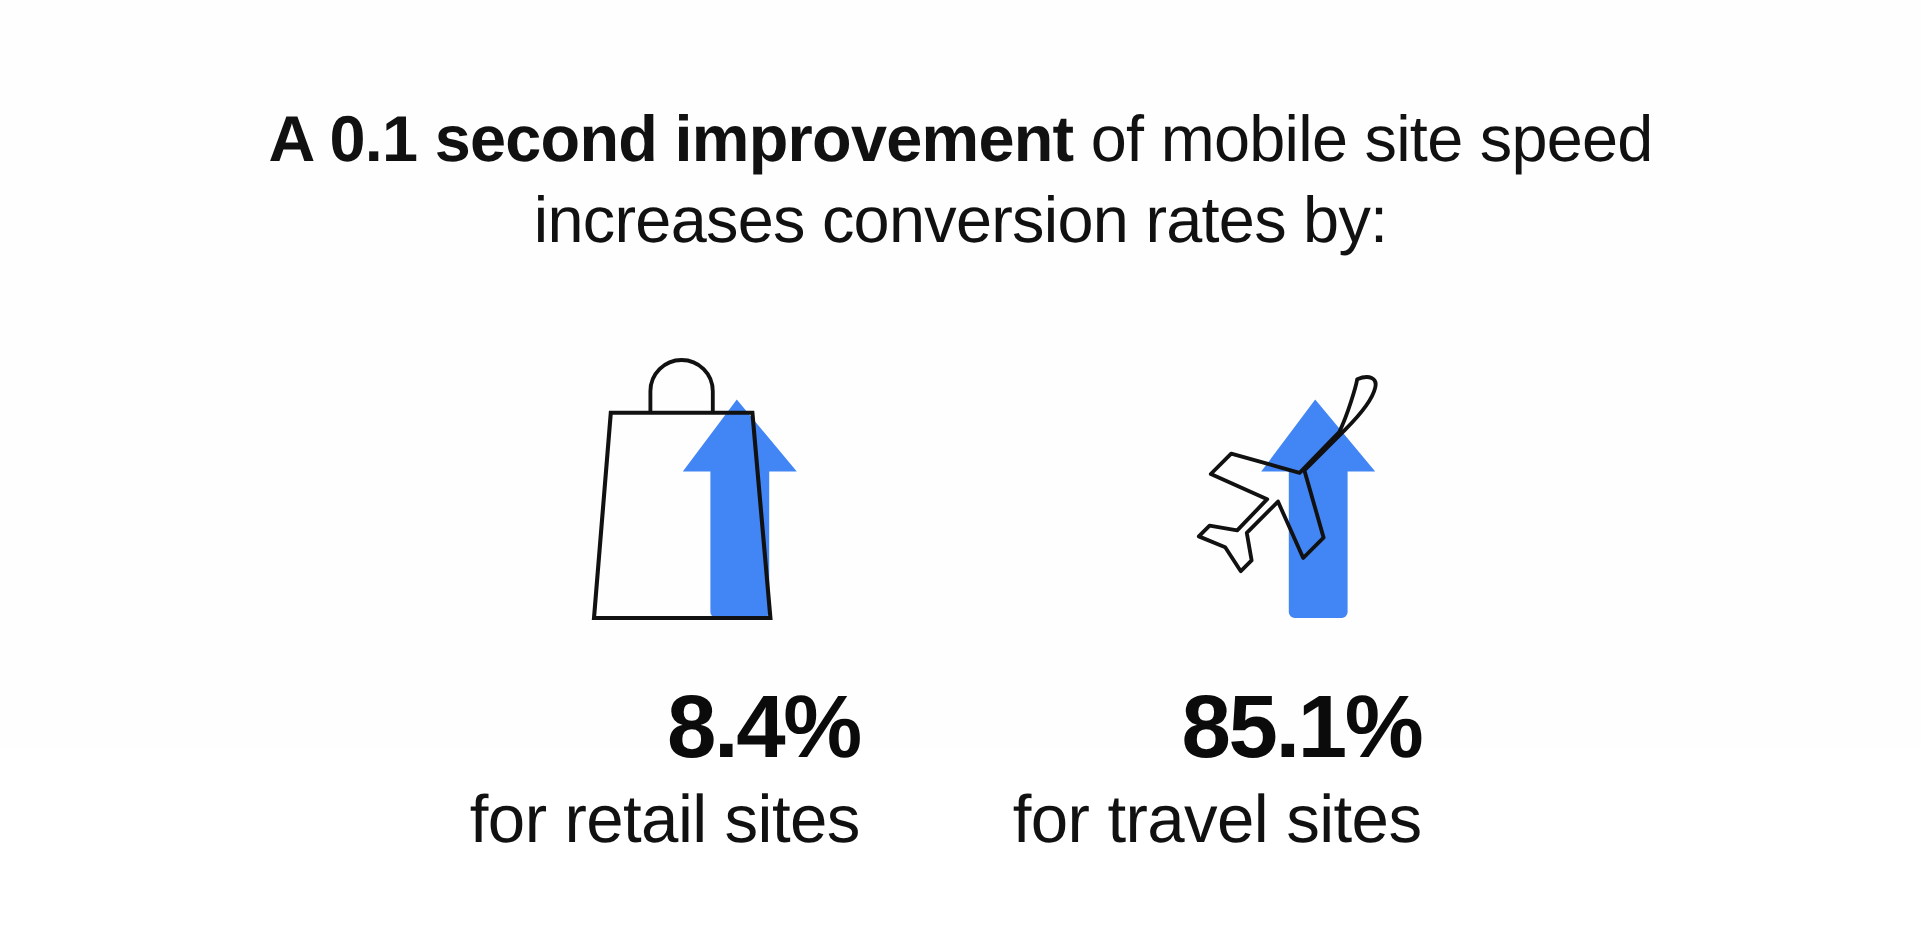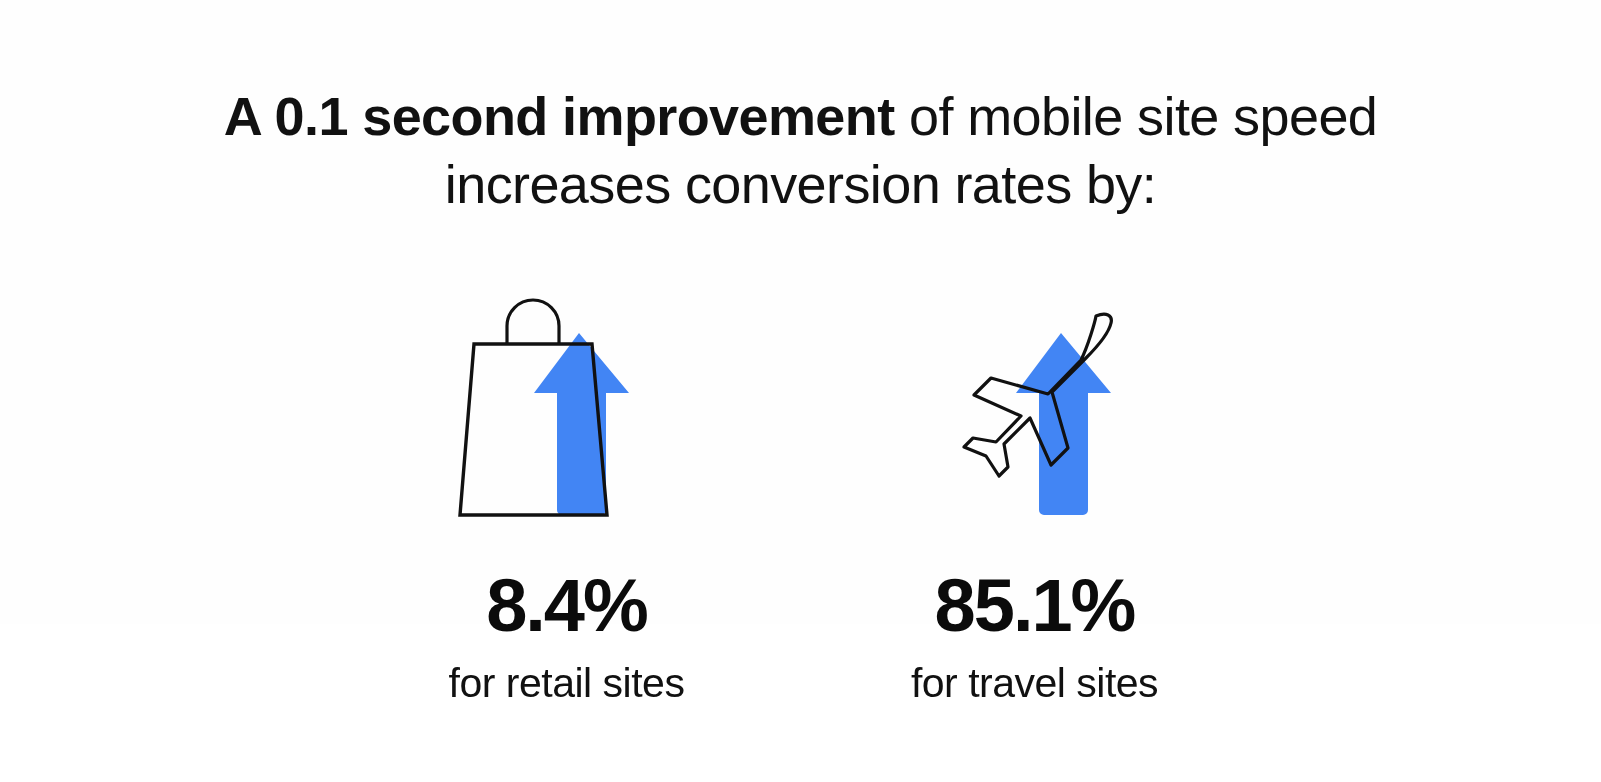--- a/index.html
+++ b/index.html
@@ -47,21 +47,21 @@
     display: flex;
     justify-content: center;
     align-items: flex-start;
     gap: 168px;
   }
 
   .stat-block {
     width: 300px;
     display: flex;
     flex-direction: column;
-    align-items: center;
+    align-items: flex-end;
   }
 
   .icon-wrap {
     width: 230px;
     height: 215px;
     display: block;
   }
   .icon-wrap svg {
     display: block;
     width: 100%;
@@ -73,21 +73,21 @@
     margin-top: 42px;
     font-size: 74px;
     line-height: 78px;
     font-weight: 700;
     letter-spacing: -2px;
     color: #0b0b0b;
   }
 
   .stat-label {
     margin-top: 12px;
-    font-size: 41px;
+    font-size: 56px;
     line-height: 52px;
     font-weight: 400;
     letter-spacing: -0.5px;
     color: #111111;
     white-space: nowrap;
   }
 </style>
 </head>
 <body>
 

